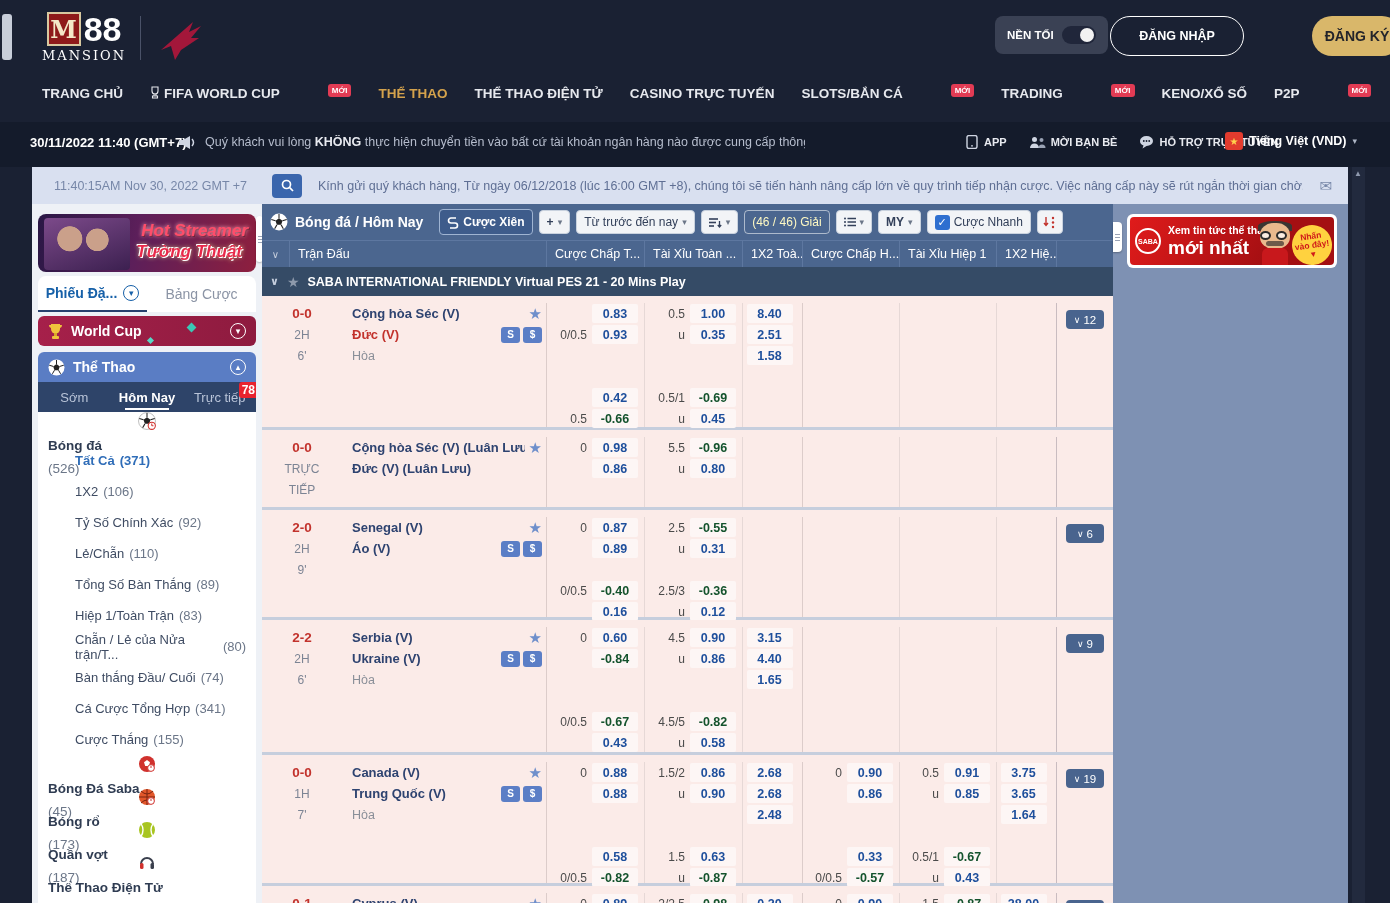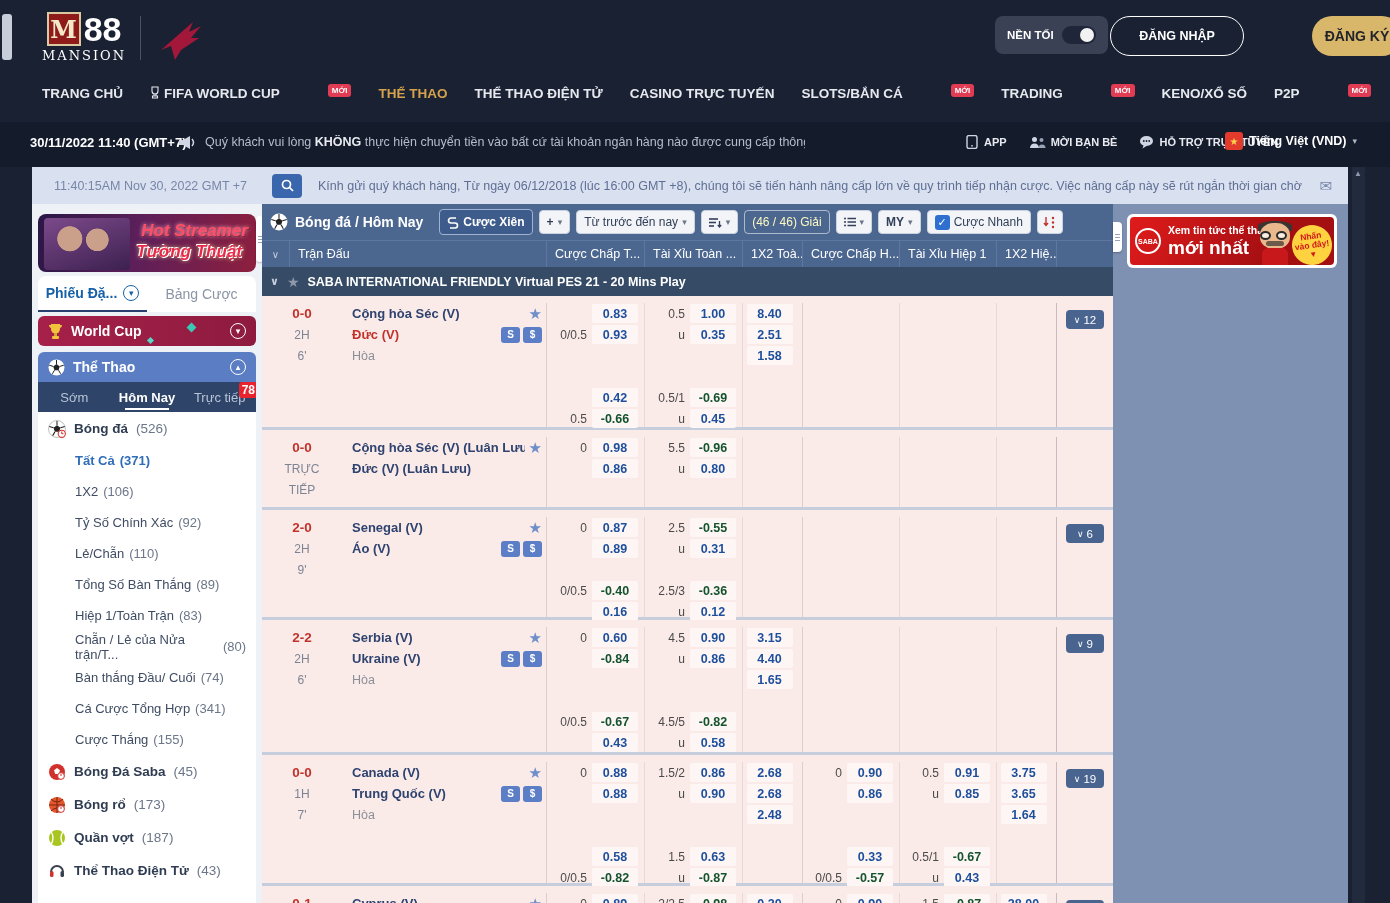--- a/index.html
+++ b/index.html
@@ -80,21 +80,21 @@
   #sports-card { position:absolute; left:6px; top:148px; width:218px; height:551px; background:#fff; border-radius:6px 6px 0 0; overflow:hidden; }
   #sports-hdr { height:30px; background:#5a7dc4; display:flex; align-items:center; padding:0 10px; gap:8px;
     color:#fff; font-weight:bold; font-size:14px; cursor:pointer; }
   #sports-hdr .circ-chev { margin-left:auto; }
   #sb-tabs { height:30px; background:#2e4469; display:flex; }
   .sb-tab { flex:1; display:flex; align-items:center; justify-content:center; color:#b9c4d8; font-size:13px; cursor:pointer; position:relative; }
   .sb-tab.active { color:#fff; font-weight:bold; }
   .sb-tab.active:after { content:""; position:absolute; left:14px; right:14px; bottom:2px; height:2px; background:#fff; }
   .sb-badge { position:absolute; top:0px; right:-2px; background:#e8232e; color:#fff; font-size:12px; font-weight:bold; padding:1px 3px; border-radius:3px; }
   #sb-list { }
-  .sp-row { height:33px; display:flex; align-items:center; gap:8px; padding:0 10px; font-size:13.5px; color:#2f3c52; cursor:pointer; }
+  .sp-row { height:33px; display:flex; gap:8px; padding:0 10px; font-size:13.5px; color:#2f3c52; cursor:pointer;flex-direction:column; }
   .sp-row b { font-weight:bold; }
   .sp-row .cnt { color:#6b7688; font-weight:normal; }
   .flt-row { height:31px; display:flex; align-items:center; padding:0 10px 0 37px; font-size:13px; color:#3f4c63; cursor:pointer; }
   .flt-row .cnt { color:#6b7688; margin-left:5px; }
   .flt-row.active { color:#2f6db8; font-weight:bold; }
   .flt-row.active .cnt { color:#2f6db8; }
   #sb-scroll { position:absolute; left:224px; top:12px; width:7px; height:46px; background:#fff; border-radius:4px;
     box-shadow:0 1px 2px rgba(0,0,0,.25); display:flex; flex-direction:column; align-items:center; justify-content:center; gap:2px; }
   #sb-scroll i { width:4px; height:1px; background:#9aa3b5; }
 

